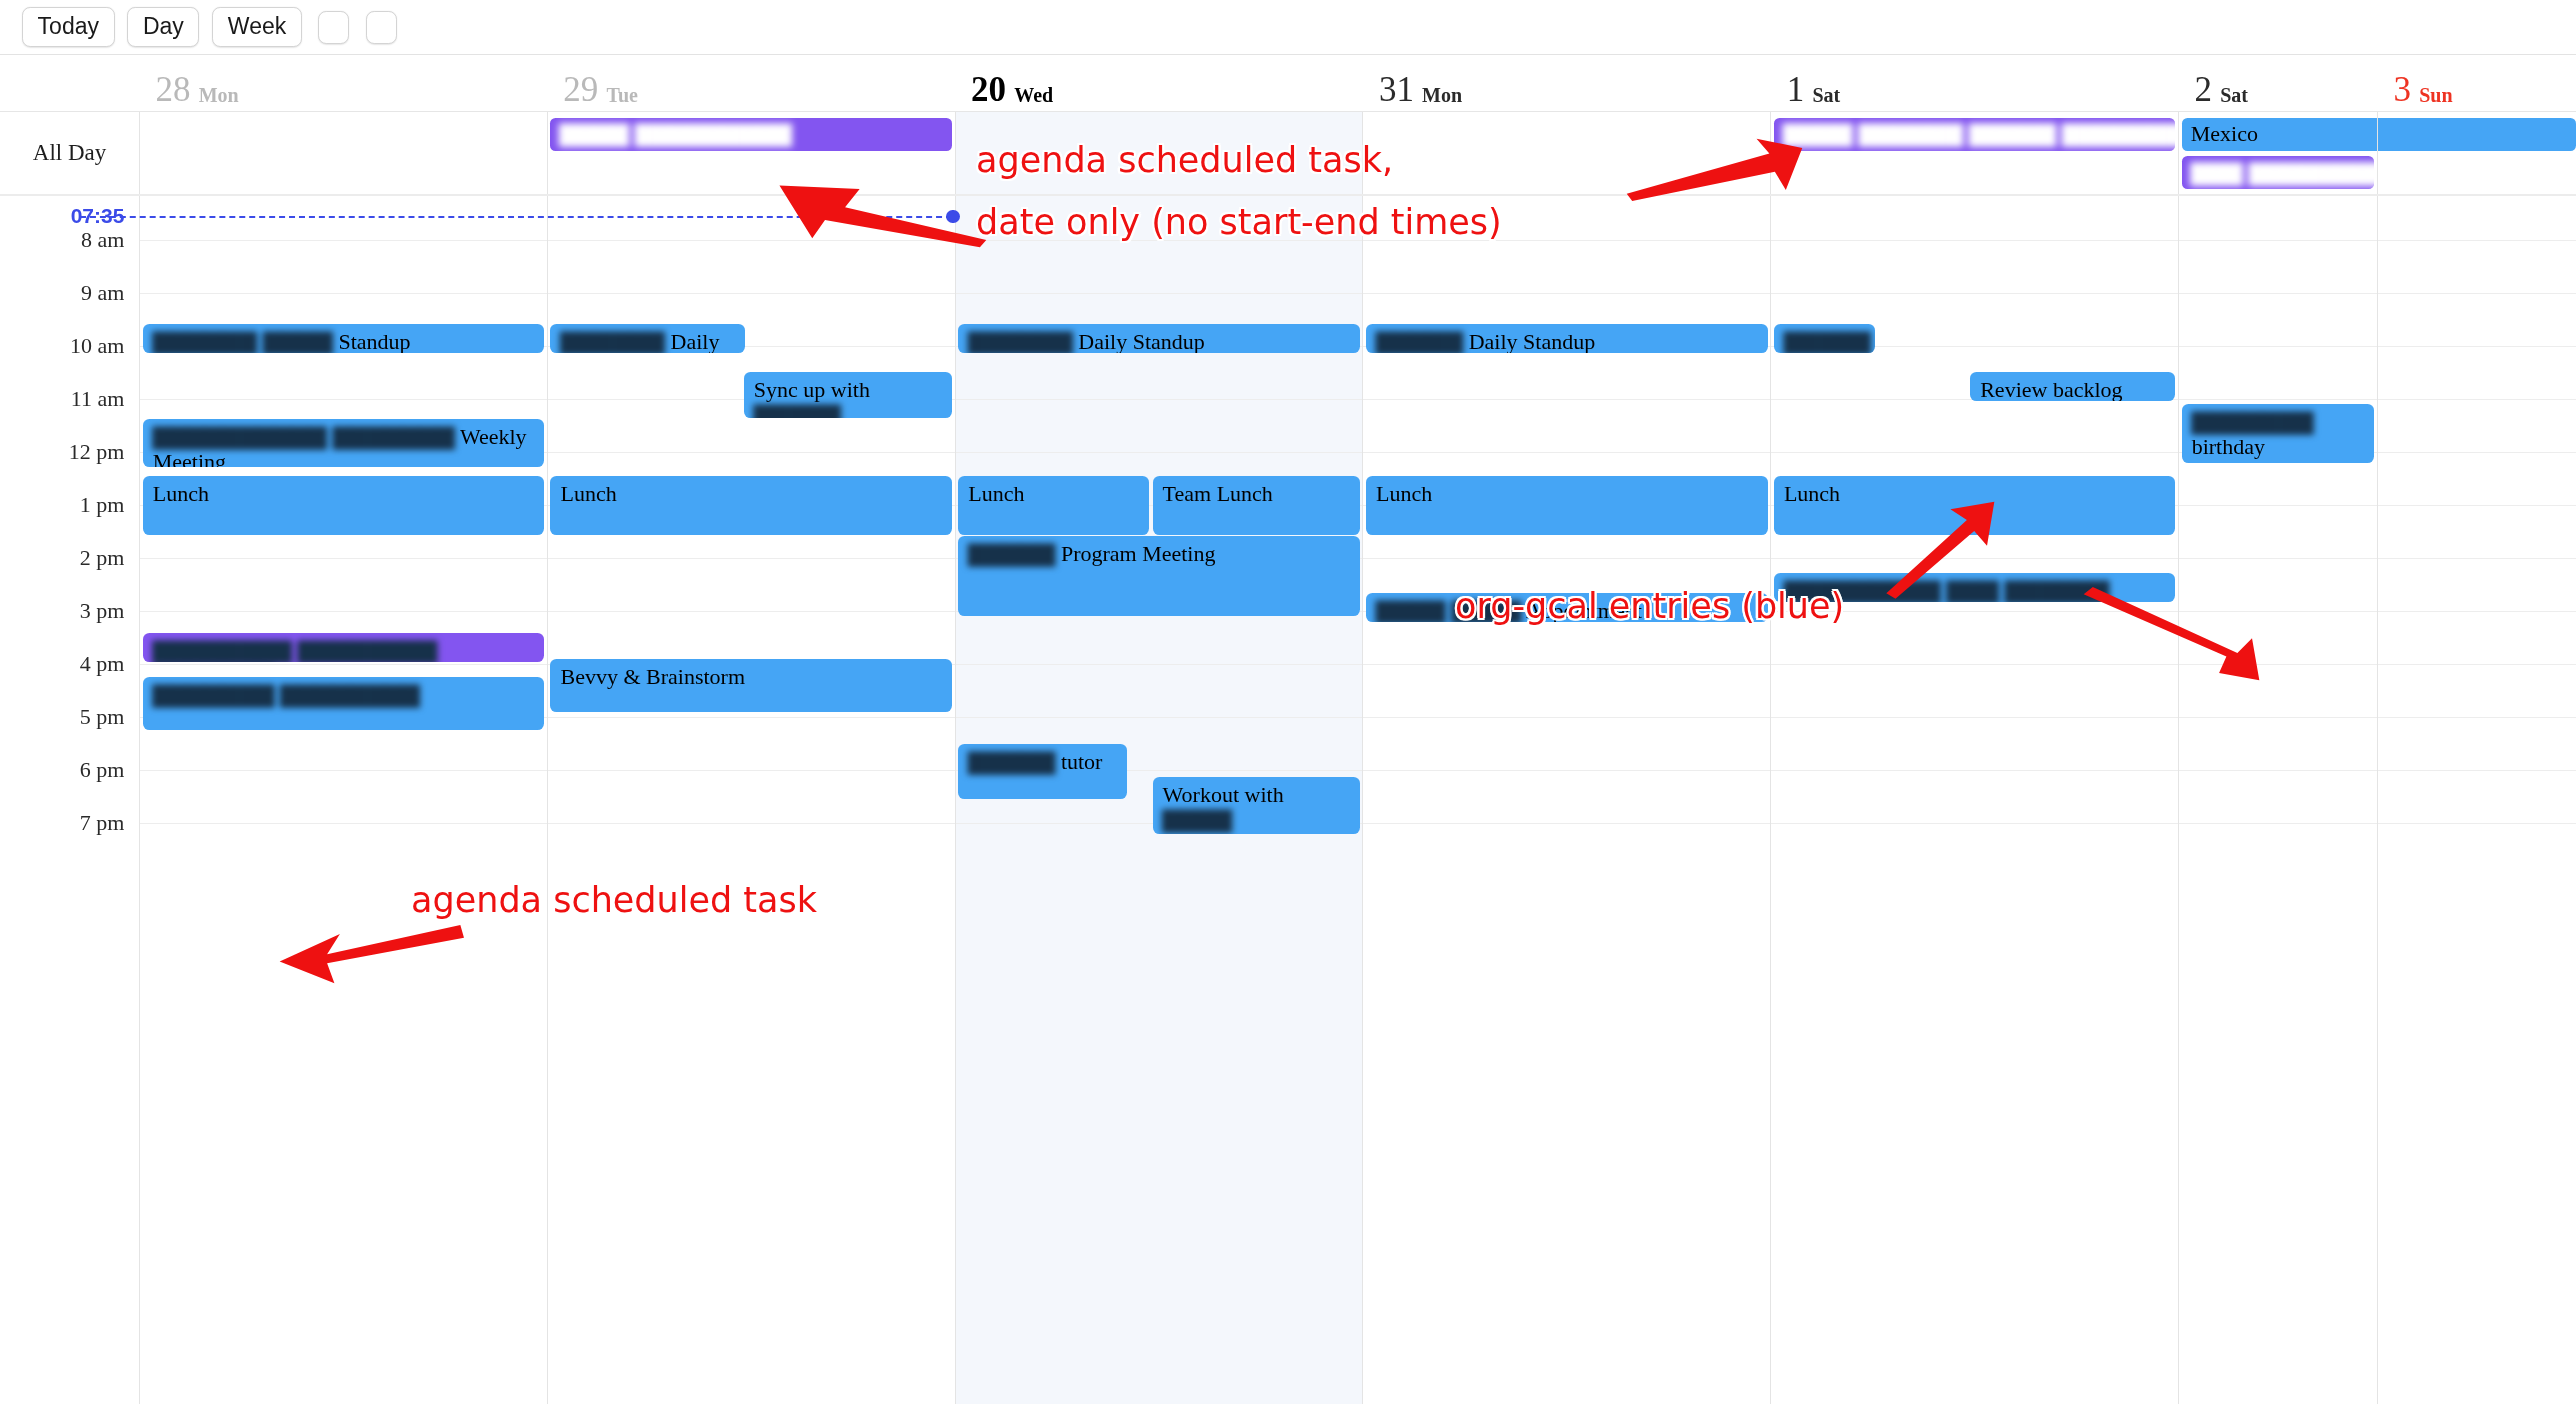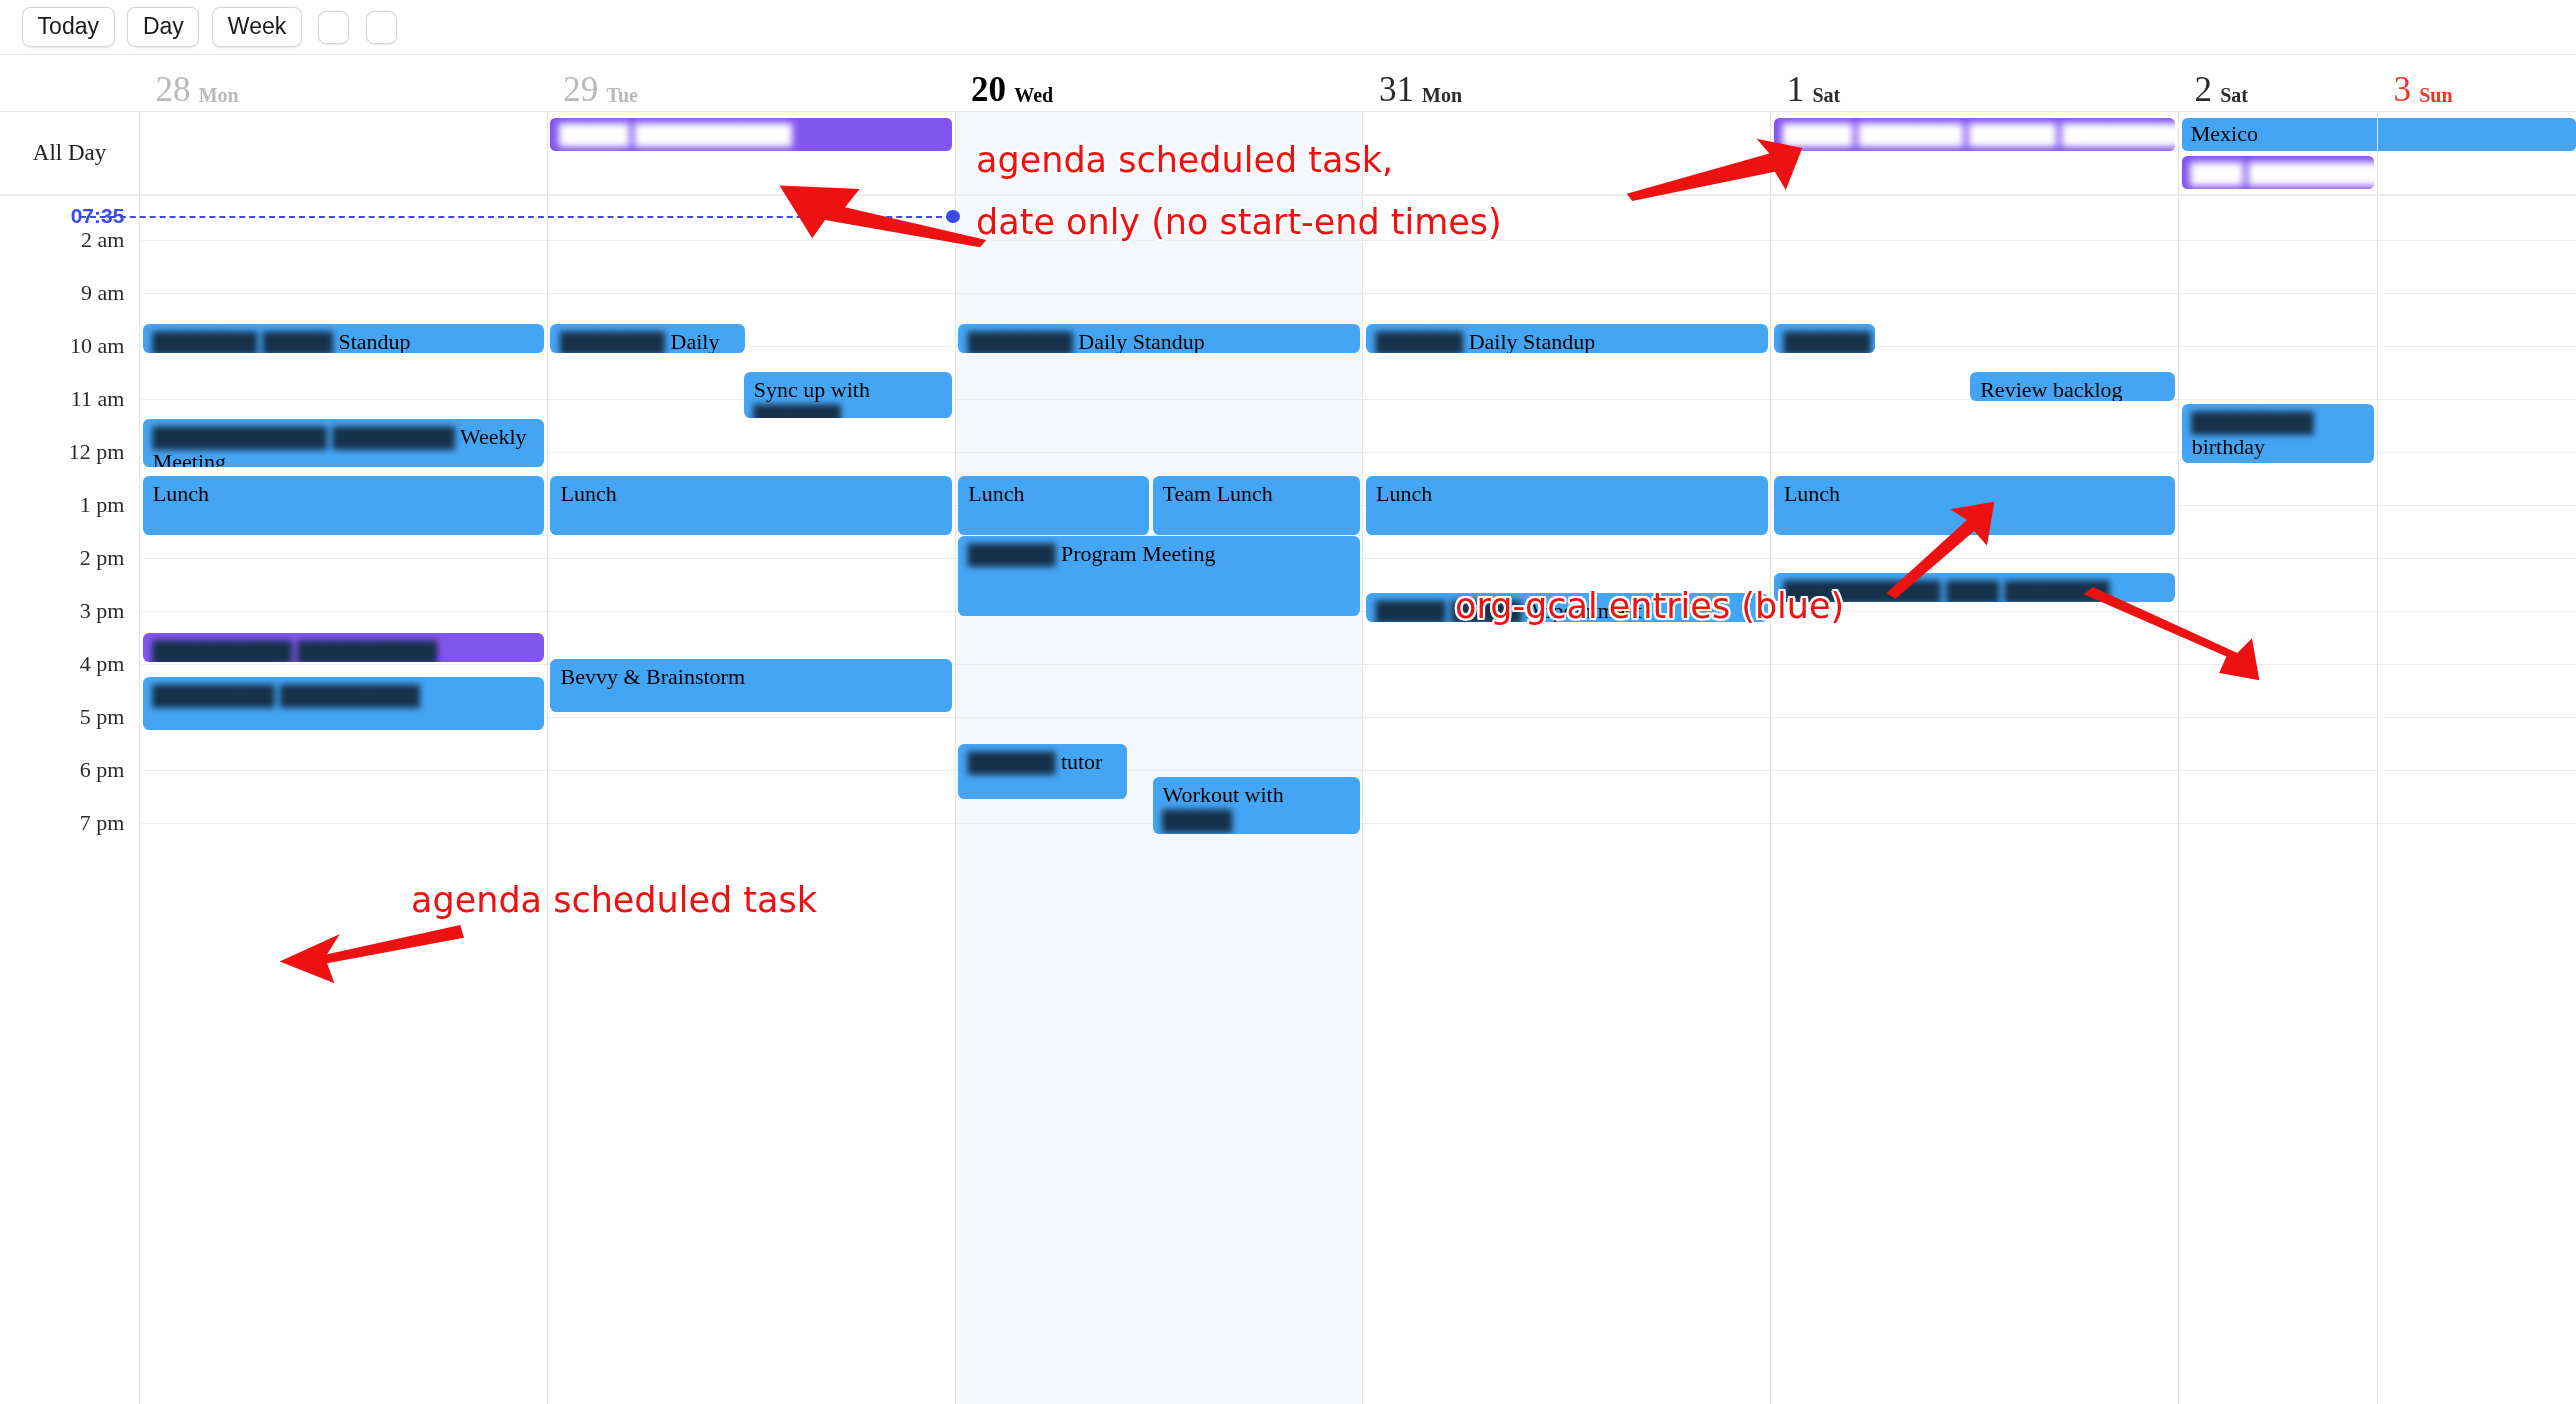--- a/index.html
+++ b/index.html
@@ -278,21 +278,21 @@
       </div>
     </div>
     <div class="ad-col sun"></div>
   </div>
 </div>
 
 <div class="body">
 
   <div class="timecol">
     <div class="tlabel now" style="top:20px;">07:35</div>
-    <div class="tlabel" style="top:44px;">2 am</div>
+    <div class="tlabel" style="top:44px;">8 am</div>
     <div class="tlabel" style="top:97px;">9 am</div>
     <div class="tlabel" style="top:150px;">10 am</div>
     <div class="tlabel" style="top:203px;">11 am</div>
     <div class="tlabel" style="top:256px;">12 pm</div>
     <div class="tlabel" style="top:309px;">1 pm</div>
     <div class="tlabel" style="top:362px;">2 pm</div>
     <div class="tlabel" style="top:415px;">3 pm</div>
     <div class="tlabel" style="top:468px;">4 pm</div>
     <div class="tlabel" style="top:521px;">5 pm</div>
     <div class="tlabel" style="top:574px;">6 pm</div>

